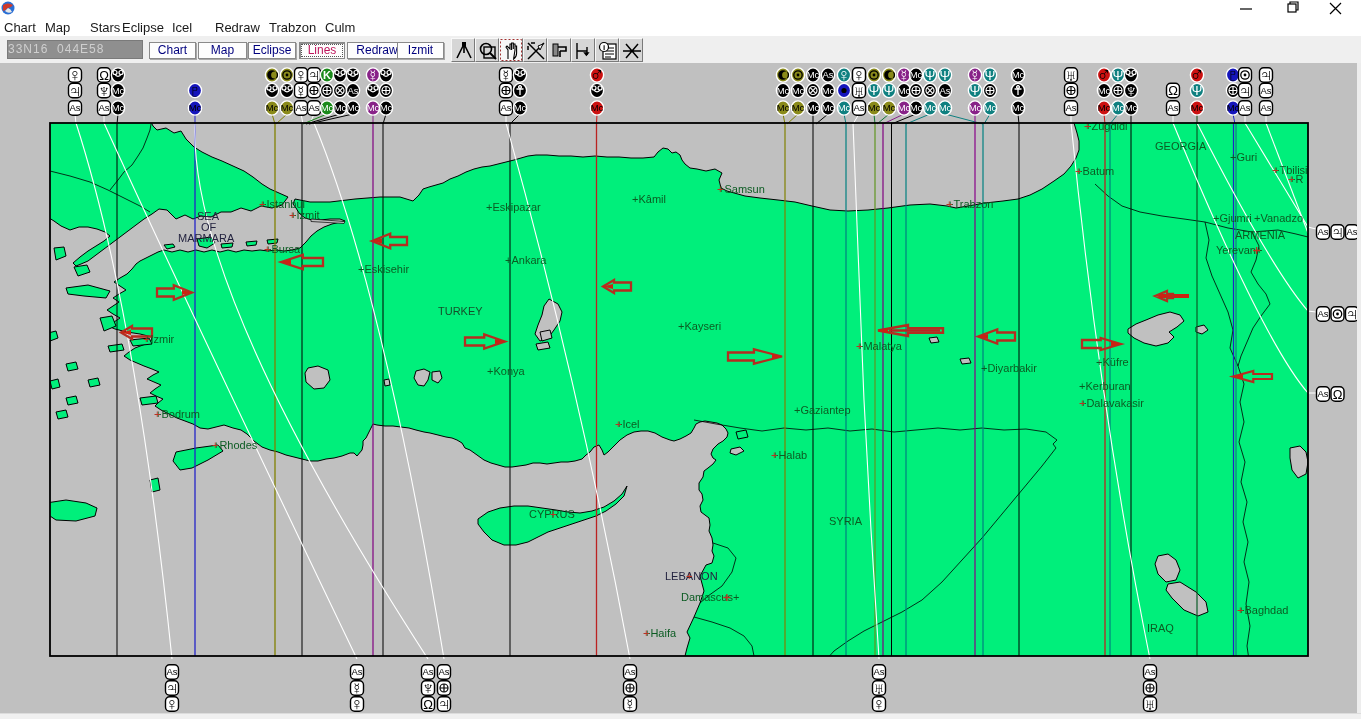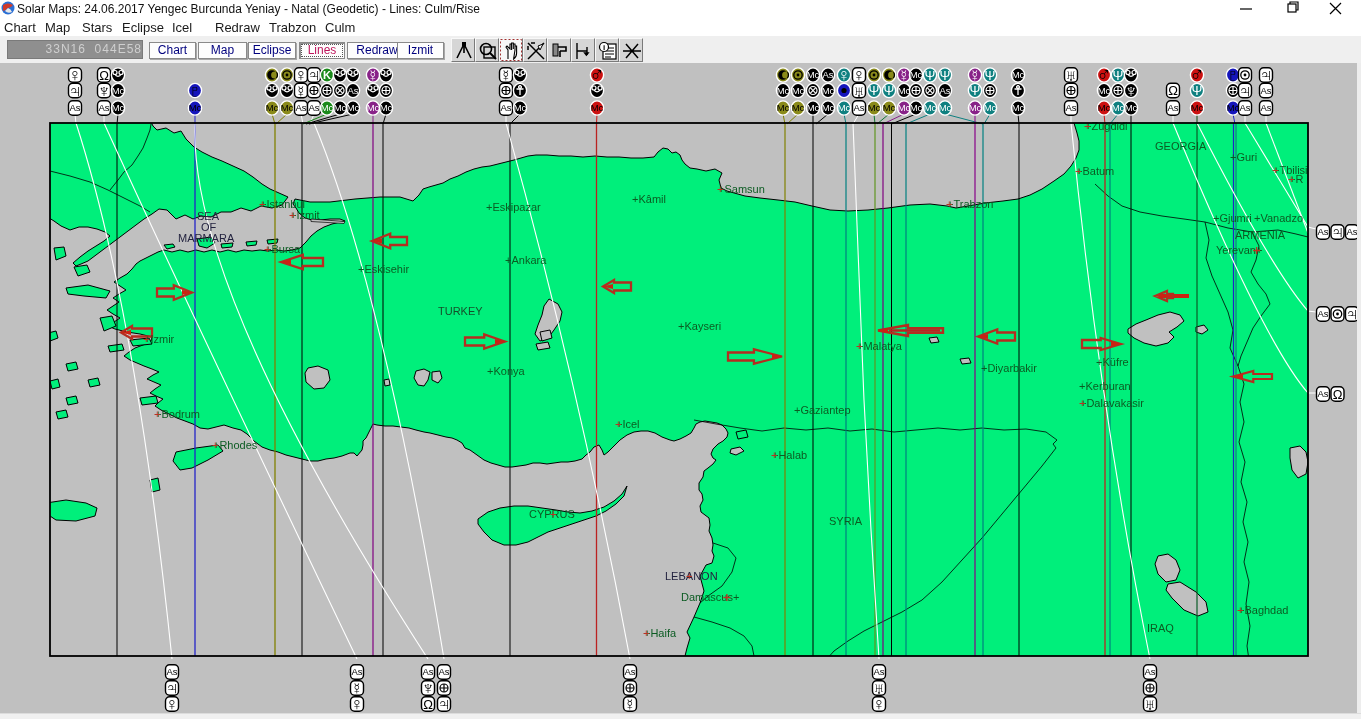--- a/index.html
+++ b/index.html
@@ -1,43 +1,42 @@
 <!DOCTYPE html>
 <html><head><meta charset="utf-8"><style>
 *{margin:0;padding:0;box-sizing:border-box}
 html,body{width:1361px;height:719px;overflow:hidden;background:#c0c0c0;font-family:"Liberation Sans",sans-serif}
 #titlebar{position:absolute;left:0;top:0;width:1361px;height:17px;background:#fff}
 #title{position:absolute;left:17px;top:2px;font-size:12px;color:#111;white-space:nowrap}
 #menubar{position:absolute;left:0;top:17px;width:1361px;height:19px;background:#fff}
 .mi{position:absolute;top:3px;font-size:13px;color:#1a1a1a}
 #toolbar{position:absolute;left:0;top:36px;width:1361px;height:27px;background:#efefef}
-#coord{position:absolute;left:7px;top:4px;width:136px;height:19px;background:#8f8f8f;border:1px solid #7a7a7a;color:#cfcfcf;font-size:12px;text-align:right;line-height:17px;letter-spacing:1px}
+#coord{position:absolute;left:7px;top:4px;width:136px;height:19px;background:#8f8f8f;border:1px solid #7a7a7a;color:#cfcfcf;font-size:12px;text-align:left;line-height:17px;letter-spacing:1px}
 .tbtn{position:absolute;top:6px;height:17px;background:#fdfdfd;border:1px solid #8a8a8a;box-shadow:1px 1px 0 #a8a8a8;color:#00007e;font-size:12px;text-align:center;line-height:15px}
 .ibtn{position:absolute;top:2px;width:24px;height:24px;background:#d6d6d6;border-top:1px solid #f8f8f8;border-left:1px solid #f8f8f8;border-right:1px solid #7a7a7a;border-bottom:1px solid #7a7a7a}
 #statusbar{position:absolute;left:0;top:713px;width:1361px;height:6px;background:#f0f0f0;border-top:1px solid #dcdcdc}
 #mapsvg{position:absolute;left:0;top:63px}
 </style></head><body>
 <div id="titlebar">
 <svg width="20" height="17" style="position:absolute;left:1px;top:0">
       <circle cx="7" cy="8" r="6.5" fill="#2a6fd4"></circle>
       <path d="M2,5 Q7,2 12,5 Q10,8 7,8 Q4,11 2,11 Z" fill="#d03a2a"></path>
       <path d="M7,8 q3,1 4,4 q-4,2 -7,-1 Z" fill="#e8e8e8"></path>
     </svg>
-<div id="title">Solar Maps: 24.06.2017 Yengec Burcunda Yeniay - Natal (Geodetic) - Lines: Culm/Rise</div>
 <svg width="120" height="17" style="position:absolute;left:1230px;top:0">
 <path d="M10,9 h12" stroke="#000" stroke-width="1.2"></path>
 <rect x="58" y="4" width="8" height="8" fill="none" stroke="#000" stroke-width="1.2"></rect>
       <path d="M60,4 v-2 h8 v8 h-2" fill="none" stroke="#000" stroke-width="1.2"></path>
 <path d="M100,3 l11,11 M111,3 l-11,11" stroke="#000" stroke-width="1.2"></path>
 </svg>
 </div>
 <div id="menubar">
 <span class="mi" style="left:4px">Chart</span>
 <span class="mi" style="left:45px">Map</span>
-<span class="mi" style="left:82px">Stars</span>
+<span class="mi" style="left:90px">Stars</span>
 <span class="mi" style="left:122px">Eclipse</span>
 <span class="mi" style="left:172px">Icel</span>
 <span class="mi" style="left:215px">Redraw</span>
 <span class="mi" style="left:269px">Trabzon</span>
 <span class="mi" style="left:325px">Culm</span>
 </div>
 <div id="toolbar">
     <div id="coord">33N16&nbsp; 044E58</div>
 <div class="tbtn" style="left:149px;width:47px">Chart</div>
 <div class="tbtn" style="left:198px;width:49px">Map</div>

